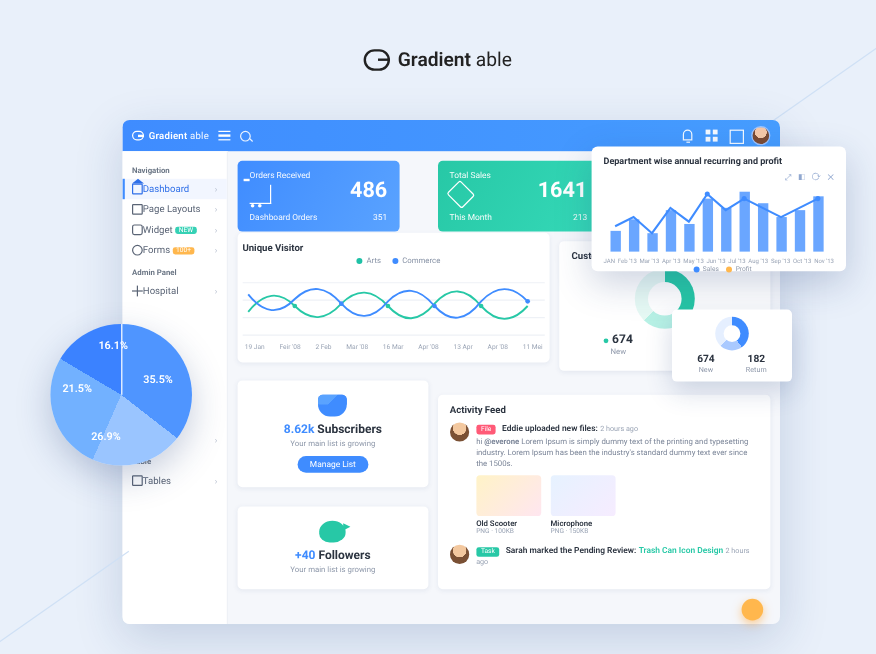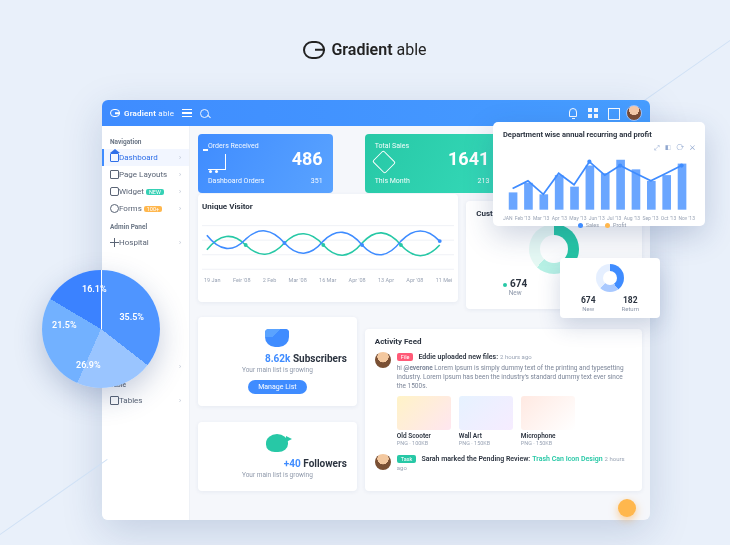--- a/index.html
+++ b/index.html
@@ -134,21 +134,21 @@
   .donut::after{content:"";width:28px;height:28px;border-radius:50%;background:#fff;}
   .cfoot{display:flex;justify-content:space-around;text-align:center;font-size:6.5px;color:#8e98aa;}
   .cfoot b{display:block;color:#2c3440;font-size:10px;}
   .cfoot .dotg::before{content:"";display:inline-block;width:4px;height:4px;border-radius:50%;background:#27c8a6;margin-right:3px;}
   .cfoot .dotr::before{content:"";display:inline-block;width:4px;height:4px;border-radius:50%;background:#ff5a77;margin-right:3px;}
 
   
   .subcard{margin-top:8px;flex:1;padding:12px 10px;text-align:center;}
   .subcard .env{width:24px;height:18px;background:#3f8cff;border-radius:4px 4px 10px 10px;margin:0 auto 6px;position:relative;}
   .subcard .env::before{content:"";position:absolute;left:0;right:0;top:0;height:8px;background:linear-gradient(135deg,#5aa3ff 50%,#3f8cff 50%);border-radius:4px 4px 0 0;}
-  .subcard .title{font-weight:700;color:#2c3440;font-size:10px;text-align:right;}
+  .subcard .title{font-weight:700;color:#2c3440;font-size:10px;}
   .subcard .title .n{color:#3f8cff;}
   .subcard .sub{font-size:6.5px;color:#8e98aa;margin-top:2px;}
   .subcard .btn{display:inline-block;margin-top:6px;background:#3f8cff;color:#fff;font-size:7px;padding:3px 10px;border-radius:10px;}
   .twitter{color:#27c8a6;}
   .tw-ic{width:22px;height:18px;margin:0 auto 6px;background:#27c8a6;border-radius:50% 50% 45% 40%;position:relative;}
   .tw-ic::before{content:"";position:absolute;right:-4px;top:2px;border-left:6px solid #27c8a6;border-top:3px solid transparent;border-bottom:3px solid transparent;}
 
   
   .feed{margin-top:20px;flex:1.62;padding:8px 10px;}
   .feed .t{font-weight:700;color:#2c3440;}
@@ -310,20 +310,24 @@
         <div class="foot">
             <span>This Month</span>
             <span></span>
           </div>
       </div>
     </div>
 
     <div class="row">
       <div class="card uv">
         <div class="t">Unique Visitor</div>
+        <div class="legend">
+          <span class="a">Arts</span>
+          <span class="c">Commerce</span>
+        </div>
         <svg viewBox="0 0 260 60">
           <g stroke="#eef1f6">
             <line x1="0" y1="10" x2="260" y2="10"></line>
               <line x1="0" y1="25" x2="260" y2="25"></line>
             <line x1="0" y1="40" x2="260" y2="40"></line>
               <line x1="0" y1="55" x2="260" y2="55"></line>
           </g>
           <path d="M5,35 Q25,10 45,30 Q65,50 85,28 Q105,8 125,30 Q145,52 165,28 Q185,6 205,30 Q225,52 245,30" fill="none" stroke="#27c8a6" stroke-width="1.6"></path>
           <path d="M5,20 Q25,45 45,24 Q65,5 85,28 Q105,50 125,26 Q145,6 165,30 Q185,52 205,26 Q225,5 245,26" fill="none" stroke="#3f8cff" stroke-width="1.6"></path>
           <g fill="#27c8a6">
@@ -383,25 +387,20 @@
           <div style="flex:1">
             <div><span class="pill p-red">File</span>
                  <span class="ft">Eddie uploaded new files:</span>
                  <span class="fs">2 hours ago</span></div>
             <div class="fbody"><span>hi </span><b>@everone</b><span> Lorem Ipsum is simply dummy text of the printing and typesetting industry. Lorem Ipsum has been the industry's standard dummy text ever since the 1500s.</span></div>
             <div class="thumbs">
               <div class="thumb">
                   <div class="pic"></div>
                   <div class="cap">Old Scooter</div>
                   <div class="d">PNG · 100KB</div>
-                </div>
-              <div class="thumb">
-                  <div class="pic"></div>
-                  <div class="cap">Wall Art</div>
-                  <div class="d">PNG · 150KB</div>
                 </div>
               <div class="thumb">
                   <div class="pic"></div>
                   <div class="cap">Microphone</div>
                   <div class="d">PNG · 150KB</div>
                 </div>
             </div>
           </div>
         </div>
         <div class="feeditem" style="margin-top:8px">

